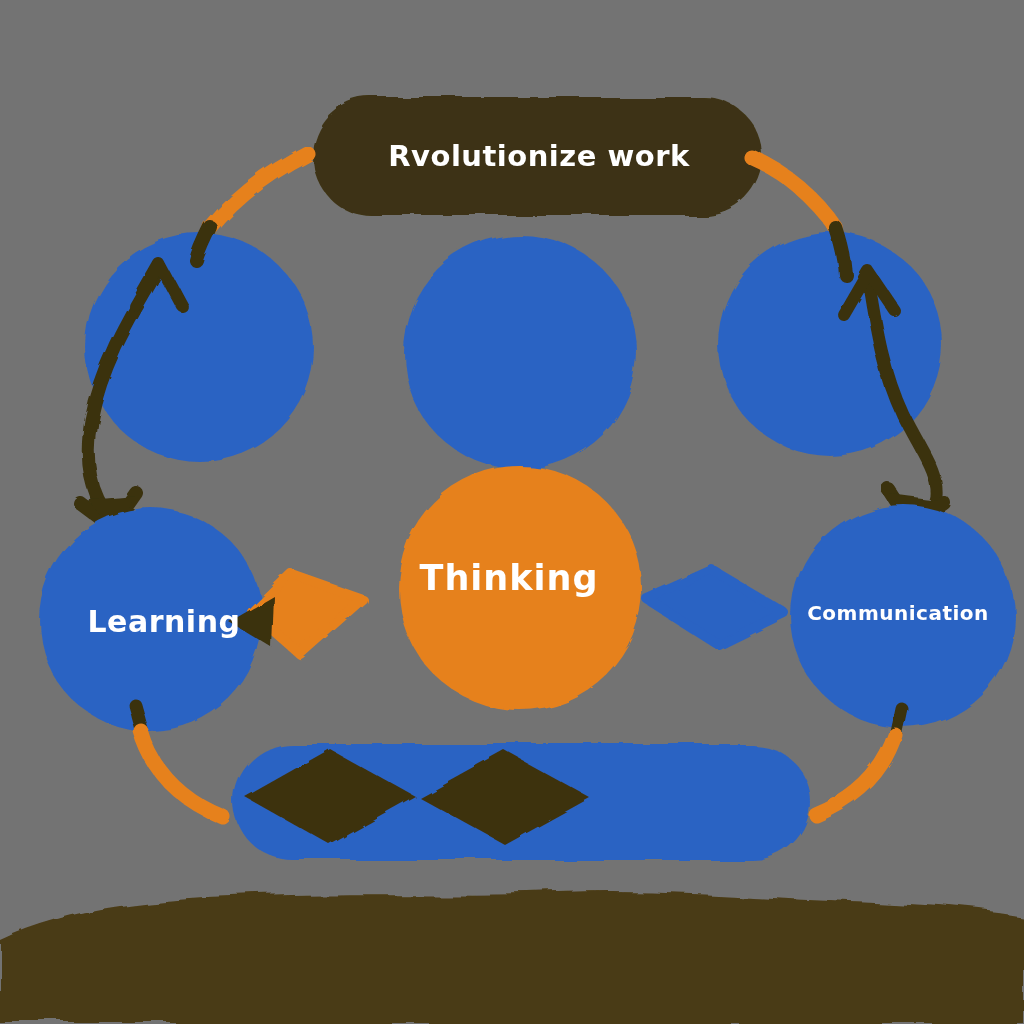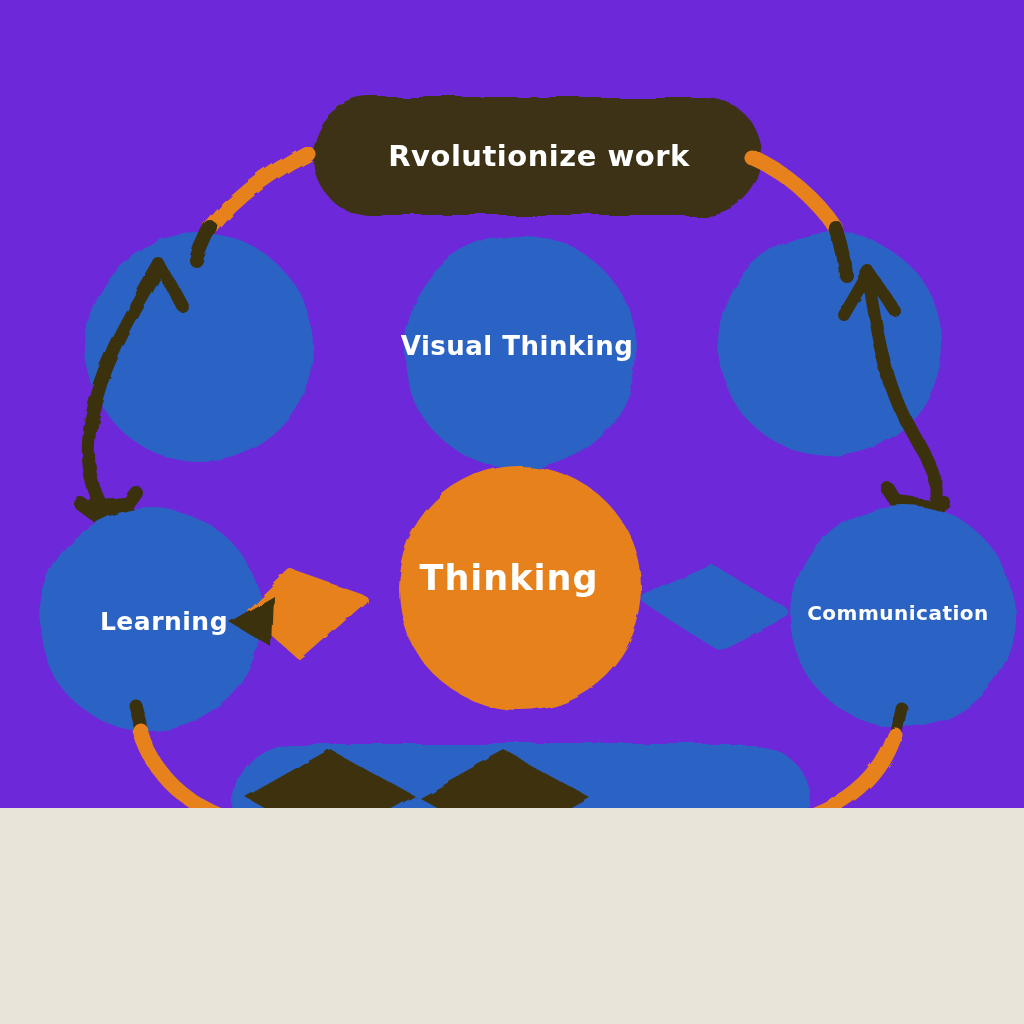--- a/index.html
+++ b/index.html
@@ -3,22 +3,22 @@
 <meta charset="utf-8">
 <style>
   html, body {
     margin: 0;
     padding: 0;
     background: #e8e4da;
   }
   .stage {
     position: relative;
     width: 1024px;
-    height: 808px;
-    background: #6d28d9;
+    height: 1024px;
+    background: #737373;
     overflow: hidden;
     font-family: "DejaVu Sans", sans-serif;
   }
   .stage svg {
     position: absolute;
     inset: 0;
     display: block;
   }
   .label {
     position: absolute;
@@ -26,21 +26,21 @@
     color: #FFFFFF;
     font-weight: bold;
     white-space: nowrap;
     letter-spacing: 0.5px;
     text-align: center;
     user-select: none;
   }
   .label-banner        { left: 539px; top: 156px; font-size: 29px; }
   .label-visual        { left: 517px; top: 346px; font-size: 26px; }
   .label-diagrams      { left: 509px; top: 578px; font-size: 35px; letter-spacing: 1px; }
-  .label-learning      { left: 164px; top: 621px; font-size: 25px; }
+  .label-learning      { left: 164px; top: 621px; font-size: 30px; }
   .label-communication { left: 898px; top: 613px; font-size: 20px; }
 </style>
 </head>
 <body>
 
 <div class="stage">
 
   <svg width="1024" height="1024" viewBox="0 0 1024 1024">
     <defs>
       <filter id="rough" x="-15%" y="-15%" width="130%" height="130%">
@@ -106,18 +106,17 @@
     </g>
     <g filter="url(#rough)">
       <path d="M902,709 C900,719 898,728 896,737" fill="none" stroke="#3A3110" stroke-width="13" stroke-linecap="round"></path>
       <path d="M896,736 C884,773 856,800 817,816" fill="none" stroke="#E6811E" stroke-width="15" stroke-linecap="round"></path>
     </g>
 
     <path d="M0,940 C70,907 150,899 260,896 C390,892 470,897 560,893 C660,889 750,898 850,902 C930,905 985,910 1024,917 L1024,1024 L0,1024 Z" fill="#4A3A14" filter="url(#rough2)"></path>
   </svg>
 
   <div class="label label-banner">Rvolutionize work</div>
-  <div class="label label-visual">Visual Thinking</div>
   <div class="label label-diagrams">Thinking</div>
   <div class="label label-learning">Learning</div>
   <div class="label label-communication">Communication</div>
 
 </div>
 
 </body></html>

